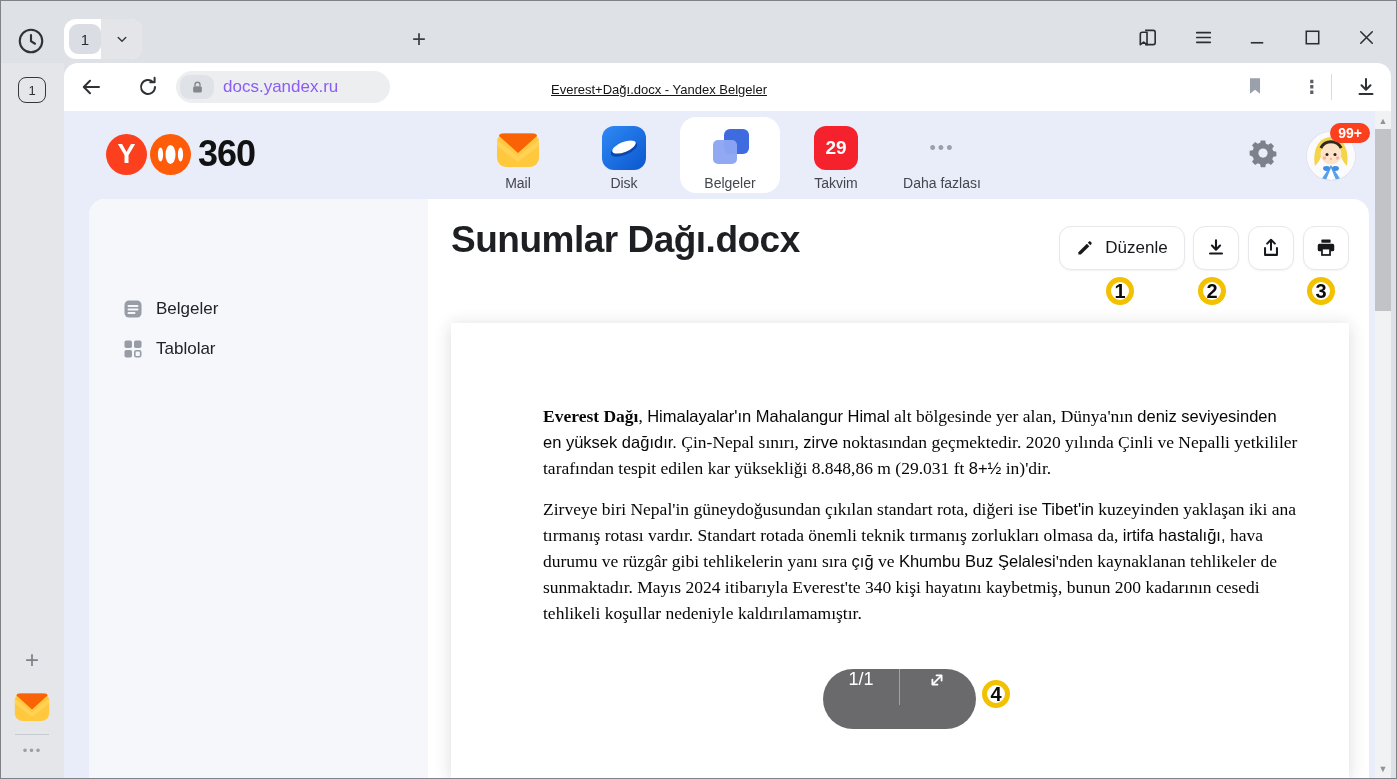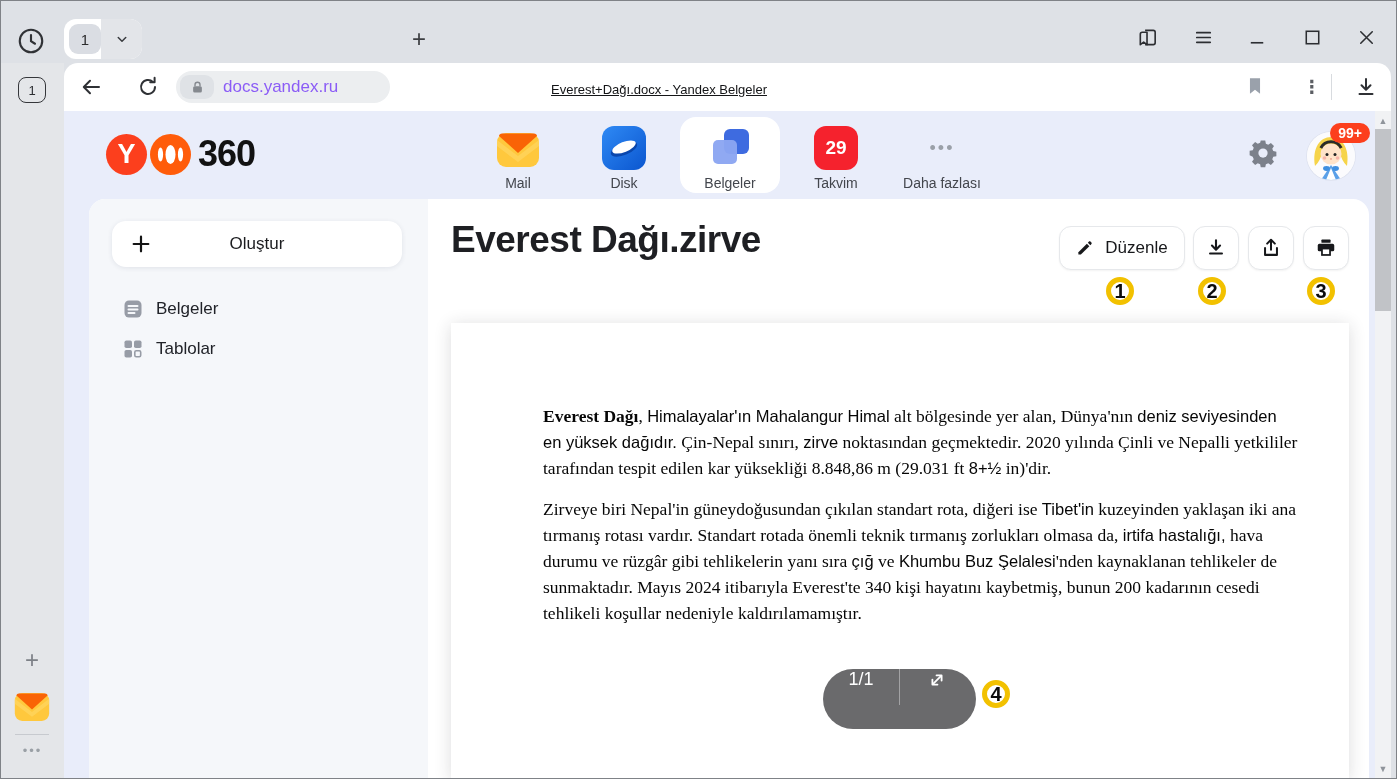--- a/index.html
+++ b/index.html
@@ -278,46 +278,40 @@
           <ellipse cx="19.5" cy="36.5" rx="3.4" ry="2.4" fill="#3f8fe0"></ellipse>
           <ellipse cx="28.5" cy="36.5" rx="3.4" ry="2.4" fill="#3f8fe0"></ellipse>
         </svg>
       </div>
       <div class="av-badge">99+</div>
     </div>
 
     <div class="abs card">
 
       <div class="abs side">
-        <div class="abs create-btn">
-          <svg class="create-plus" viewBox="0 0 24 24">
-              <path d="M12 4v16M4 12h16" stroke="#141414" stroke-width="2.4" stroke-linecap="round"></path>
-            </svg>
-          <span class="create-label">Oluştur</span>
-        </div>
 
         <div class="abs side-item" style="top:90px">
           <svg width="20" height="20" viewBox="0 0 20 20">
               <rect x="1.5" y="1.5" width="17" height="17" rx="4.5" fill="#979ca6"></rect>
               <path d="M5.5 7h9M5.5 10.5h9M5.5 14h6" stroke="#f5f7fa" stroke-width="2" stroke-linecap="round"></path>
             </svg>
           <span class="lbl">Belgeler</span>
         </div>
         <div class="abs side-item" style="top:130px">
           <svg width="20" height="20" viewBox="0 0 20 20">
               <rect x="1.5" y="1.5" width="7.5" height="7.5" rx="1.8" fill="#979ca6"></rect>
               <rect x="11" y="1.5" width="7.5" height="7.5" rx="1.8" fill="#979ca6"></rect>
               <rect x="1.5" y="11" width="7.5" height="7.5" rx="1.8" fill="#979ca6"></rect>
               <rect x="11.8" y="11.8" width="5.9" height="5.9" rx="1.4" fill="none" stroke="#979ca6" stroke-width="1.6"></rect>
             </svg>
           <span class="lbl">Tablolar</span>
         </div>
       </div>
 
-      <div class="abs doc-title">Everest Dağı.zirve</div>
+      <div class="abs doc-title">Sunumlar Dağı.docx</div>
 
       <div class="abs btn btn-edit">
         <svg width="18" height="18" viewBox="0 0 24 24">
             <path fill="#17181b" d="M3.2 17.5L14.5 6.2l3.3 3.3L6.5 20.8H3.2v-3.3z"></path>
             <path fill="#17181b" d="M15.8 4.9l1.5-1.5c.5-.5 1.4-.5 1.9 0l1.4 1.4c.5.5.5 1.4 0 1.9l-1.5 1.5-3.3-3.3z"></path>
           </svg>
         <span>Düzenle</span>
       </div>
       <div class="abs btn btn-sq" style="left:1104px">
         <svg width="22" height="22" viewBox="0 0 24 24">

